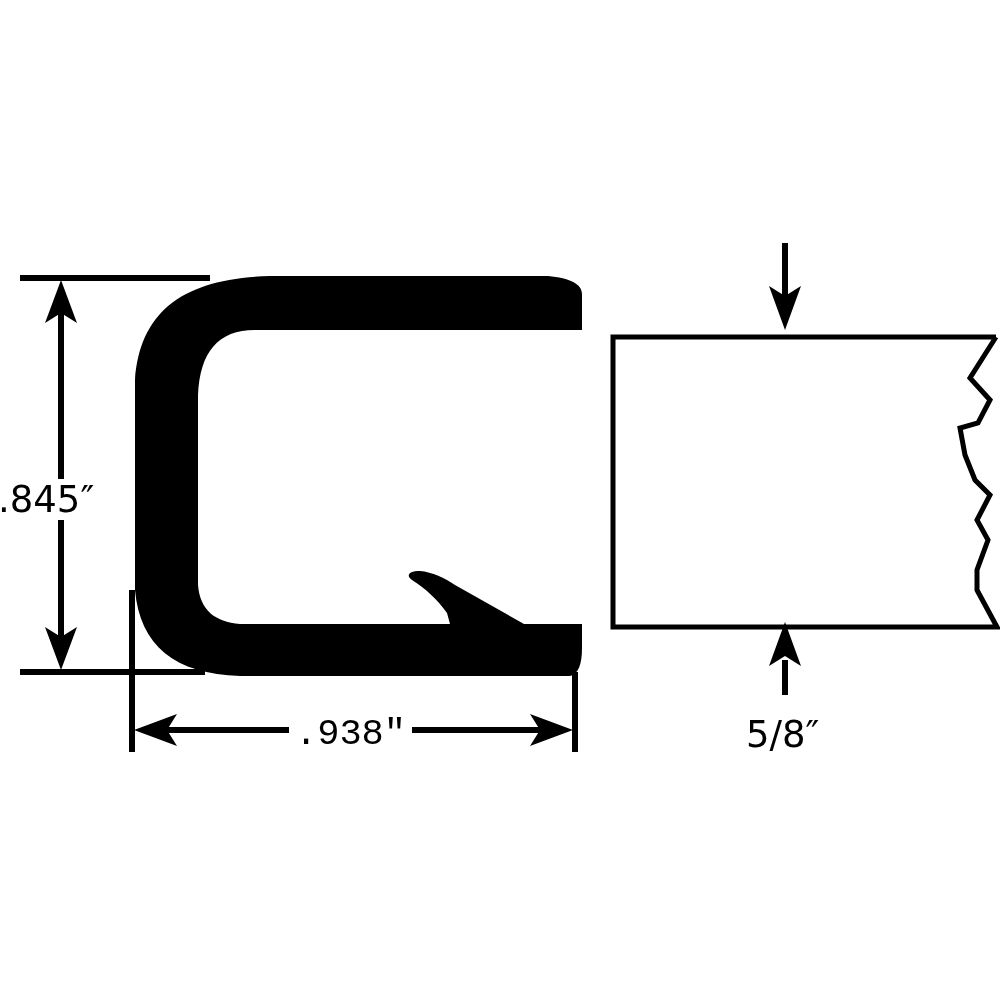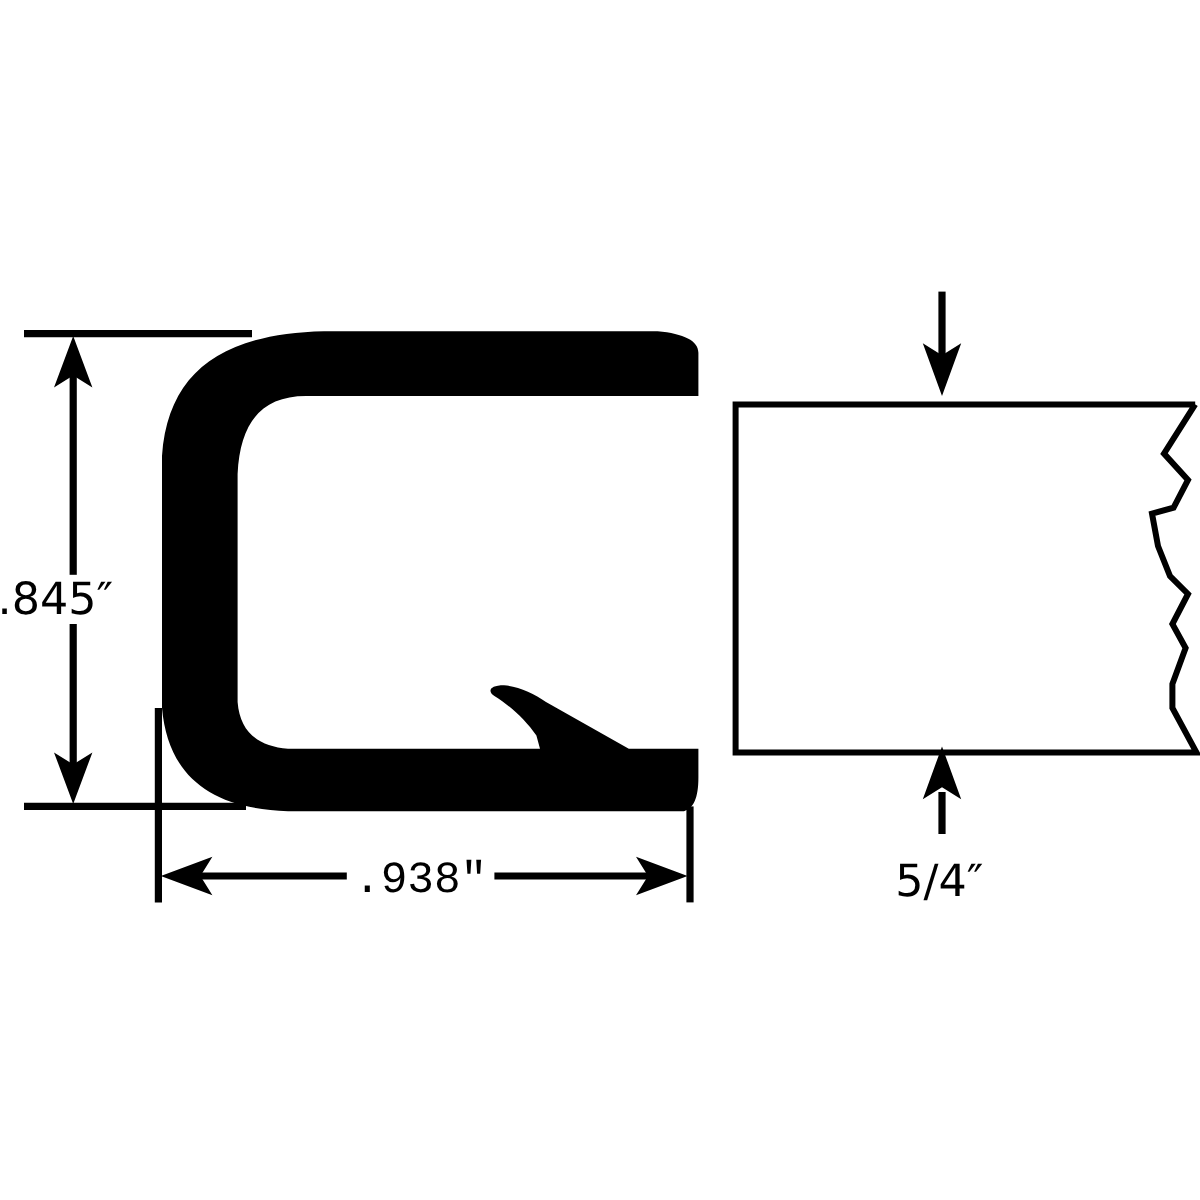--- a/index.html
+++ b/index.html
@@ -64,13 +64,13 @@
            L 970 378 L 996 337"></path>
 
   <line x1="785" y1="243" x2="785" y2="300" stroke="#000" stroke-width="6"></line>
   <polygon fill="#000" points="785,330 769,286 785,296 801,286"></polygon>
   <line x1="785" y1="660" x2="785" y2="695" stroke="#000" stroke-width="6"></line>
   <polygon fill="#000" points="785,622 769,666 785,656 801,666"></polygon>
 </svg>
 
 <div id="label-height" class="dim-label">.845″</div>
 <div id="label-width" class="dim-label">.938″</div>
-<div id="label-thickness" class="dim-label">5/4″</div>
+<div id="label-thickness" class="dim-label">5/8″</div>
 
 </body></html>

